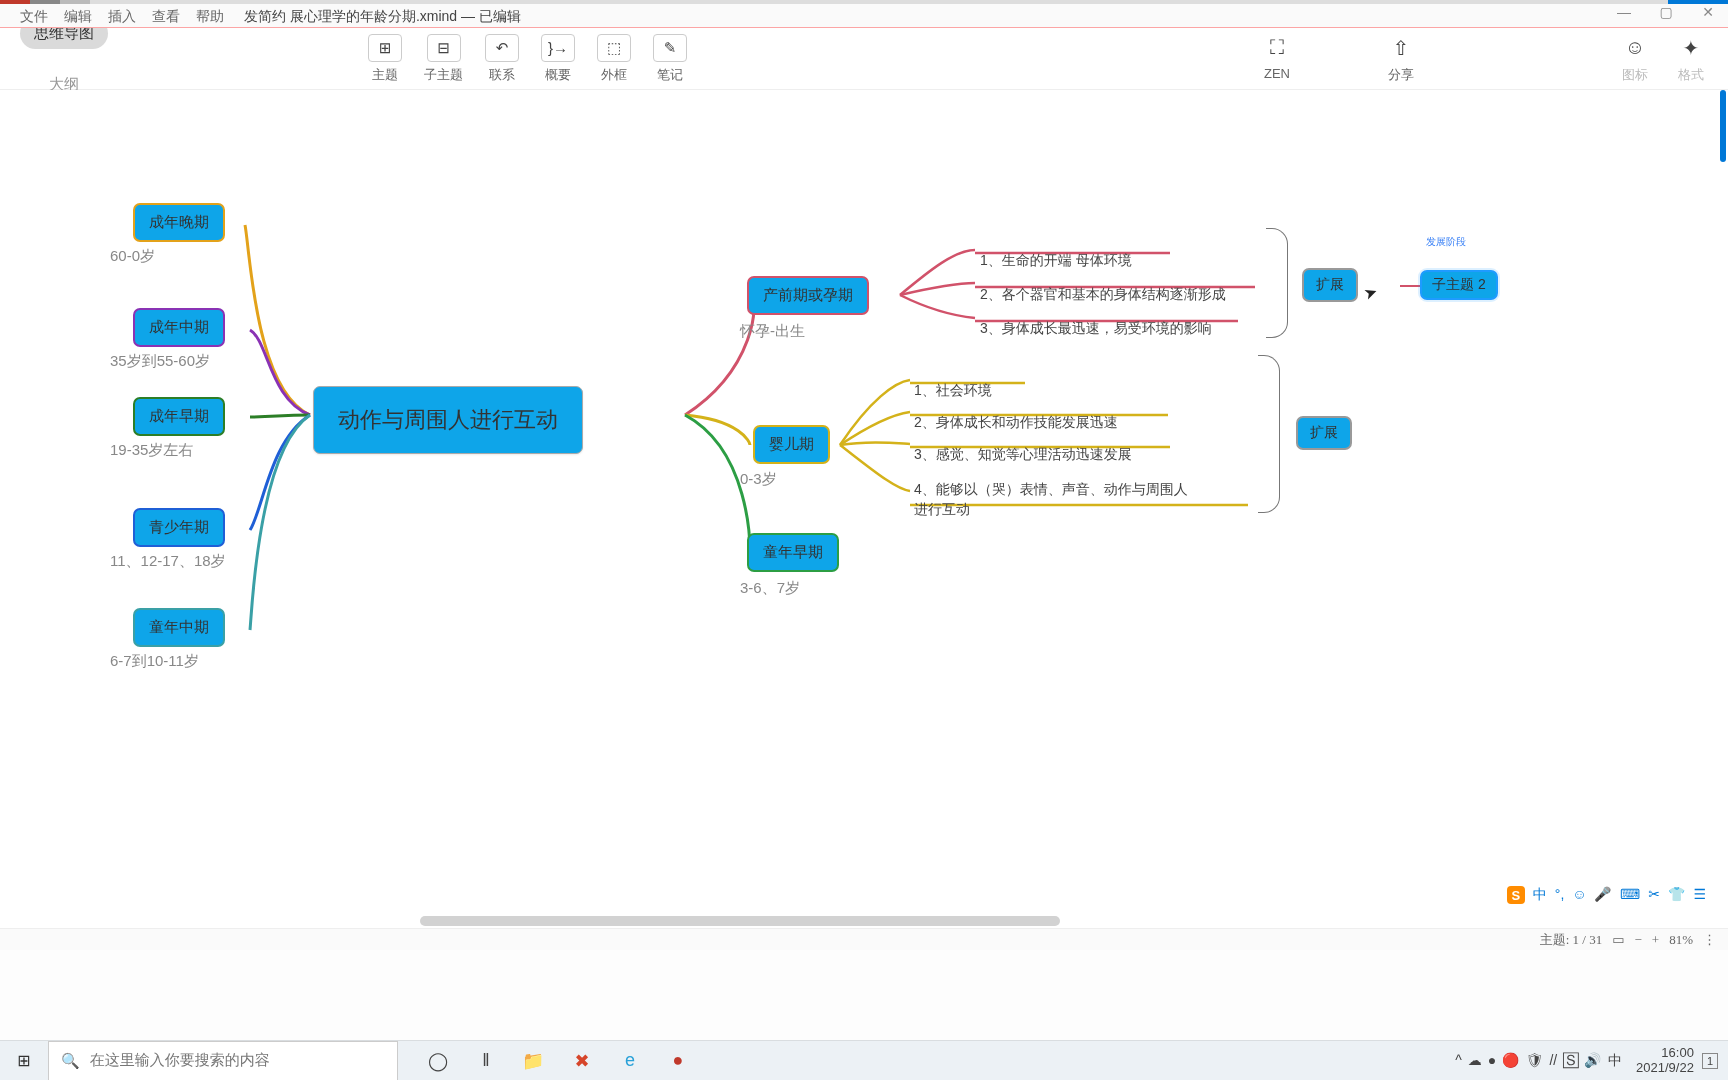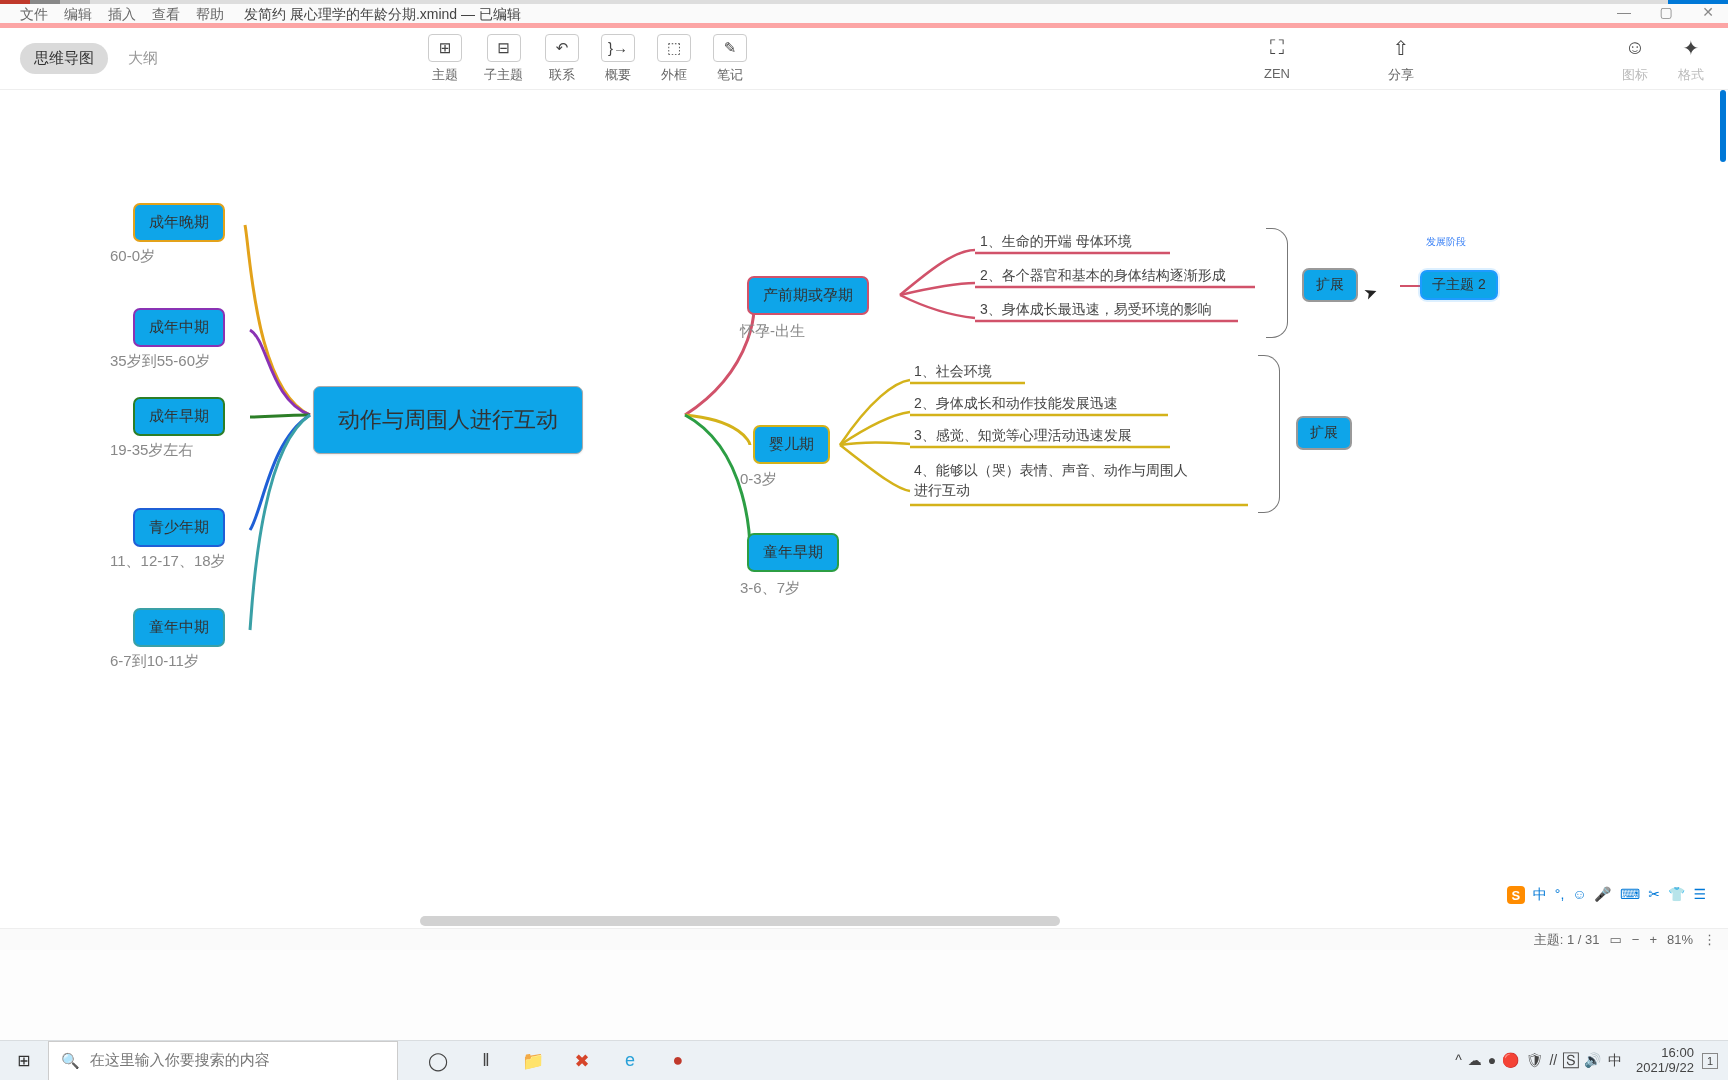--- a/index.html
+++ b/index.html
@@ -1,60 +1,60 @@
 <!DOCTYPE html>
 <html><head>
 <meta charset="utf-8">
 <style>
 * { margin: 0; padding: 0; box-sizing: border-box; }
 body { font-family: "Microsoft YaHei", sans-serif; overflow: hidden; background: #fdfdfd; width: 1728px; height: 1080px; font-size: 14px; }
 
 
-.titlebar { height: 28px; display: flex; align-items: center; background: #fafafa; border-bottom: 5px solid #fca5a5; position: relative; color: #666; }
+.titlebar { height: 28px; display: flex; align-items: center; background: #fafafa; border-bottom: 1px solid #fca5a5; position: relative; color: #666; }
 .titlebar .accent { position: absolute; left: 0; top: 0; height: 4px; width: 100%; display: flex; }
 .accent .a1 { width: 30px; background: #c0392b; }
 .accent .a2 { width: 30px; background: #888; }
 .accent .a3 { width: 30px; background: #bbb; }
 .accent .a4 { flex: 1; background: #ddd; }
 .accent .a5 { width: 60px; background: #0078d7; }
 .menus { margin-left: 20px; display: flex; gap: 16px; font-size: 14px; padding-top: 6px; }
 .menus span { cursor: pointer; }
 .docname { margin-left: 20px; color: #444; font-size: 14px; padding-top: 6px;}
 .winctrl { position: absolute; right: 8px; top: 4px; display: flex; gap: 18px; color: #888; font-size: 14px; }
 .winctrl span { width: 24px; text-align: center; cursor: pointer; }
 
 
 .toolbar { height: 62px; display: flex; align-items: center; padding: 0 20px; background: #fff; border-bottom: 1px solid #eee; }
-.viewtabs { display: flex; align-items: center; gap: 10px; }
+.viewtabs { display: flex; align-items: center; gap: 20px; flex-direction: column; }
 .pill { padding: 6px 14px; border-radius: 16px; background: #dadada; color: #333; font-size: 15px; cursor: pointer; }
 .pill2 { color: #999; font-size: 15px; padding: 6px 10px; cursor: pointer; }
 .tbgroup { display: flex; gap: 22px; margin-left: 260px; }
 .tbitem { display: flex; flex-direction: column; align-items: center; gap: 4px; color: #666; font-size: 13px; cursor: pointer; }
 .tbitem .ico { width: 34px; height: 28px; border: 1px solid #ccc; border-radius: 4px; display: flex; align-items: center; justify-content: center; font-size: 15px; color: #444; }
 .tbgroup2 { display: flex; gap: 30px; margin-left: auto; }
 .tbgroup3 { display: flex; gap: 22px; margin-left: 200px; }
 
 
 .canvas { position: relative; width: 1728px; height: 860px; background: #fff; overflow: hidden; }
 .canvas svg { position: absolute; left: 0; top: 0; width: 100%; height: 100%; pointer-events: none; }
 
 .node { position: absolute; border: 2px solid #888; border-radius: 7px; background: #0ea5e9; padding: 8px 14px; font-size: 15px; color: #333; white-space: nowrap; cursor: pointer; }
 .node.center { font-size: 22px; padding: 18px 24px; border: 1px solid #aaa; box-shadow: 0 1px 2px rgba(0,0,0,.08); }
 .sub { position: absolute; font-size: 15px; color: #888; white-space: nowrap; }
-.leaf { position: absolute; font-size: 14px; color: #444; white-space: nowrap; padding: 4px 2px; cursor: pointer; max-width: 280px; }
+.leaf { position: absolute; font-size: 14px; color: #444; white-space: nowrap; padding: 4px 2px; cursor: pointer; max-width: 280px; margin-top: 19px; }
 .leaf.wrap { white-space: normal; width: 280px; line-height: 1.4; }
 .bracket { position: absolute; border: 1.5px solid #777; border-left: none; border-radius: 0 16px 16px 0; }
 .label-float { position: absolute; font-size: 10px; color: #3b82f6; }
 .cursor-arrow { position: absolute; font-size: 16px; color: #222; transform: rotate(-20deg); pointer-events: none; }
 
 
 .hscroll { position: absolute; bottom: 22px; left: 0; width: 100%; height: 14px; display:flex; align-items:center;}
 .hscroll .thumb { position: absolute; left: 420px; width: 640px; height: 10px; background: #d2d2d2; border-radius: 5px; cursor:pointer;}
 .statusbar { position: absolute; bottom: 0; left: 0; width: 100%; height: 22px; display: flex; align-items: center; justify-content: flex-end; gap: 10px; padding: 0 12px; background: #fafafa; border-top: 1px solid #eee; font-size: 13px; color: #666; }
-.statusbar .sitem { display: flex; align-items: center; gap: 4px; }
+.statusbar .sitem { display: flex; align-items: center; gap: 4px; font-family: Liberation Serif, serif; }
 .simebar { position:absolute; right: 14px; bottom: 44px; height: 22px; display:flex; align-items:center; gap:8px; font-size:14px; color:#0078d7; }
 .simebar .sico{ width:18px;height:18px;border-radius:4px;background:#ff8c00;color:#fff;display:flex;align-items:center;justify-content:center;font-size:13px;font-weight:bold;}
 .vscr-track { position:absolute; right:2px; top:0; width:6px; height:100%; }
 .vscr-thumb { position:absolute; top:0; left:0;width:6px; height:72px; background:#0078d7; border-radius:3px; cursor:pointer;}
 
 
 .taskbar { width: 100%; height: 40px; display: flex; align-items: center; background: #ecf1f5; border-top: 1px solid #d9dde0; position: absolute; bottom: 0; }
 .startbtn { width: 48px; height: 40px; display: flex; align-items: center; justify-content: center; color: #333; font-size: 16px; cursor:pointer;}
 .search { display: flex; align-items: center; gap: 10px; padding: 0 12px; width: 350px; height: 40px; background: #fff; border: 1px solid #ccc; color: #777; font-size: 15px; }
 .taskicons { display: flex; align-items: center; gap: 8px; margin-left: 20px; }

